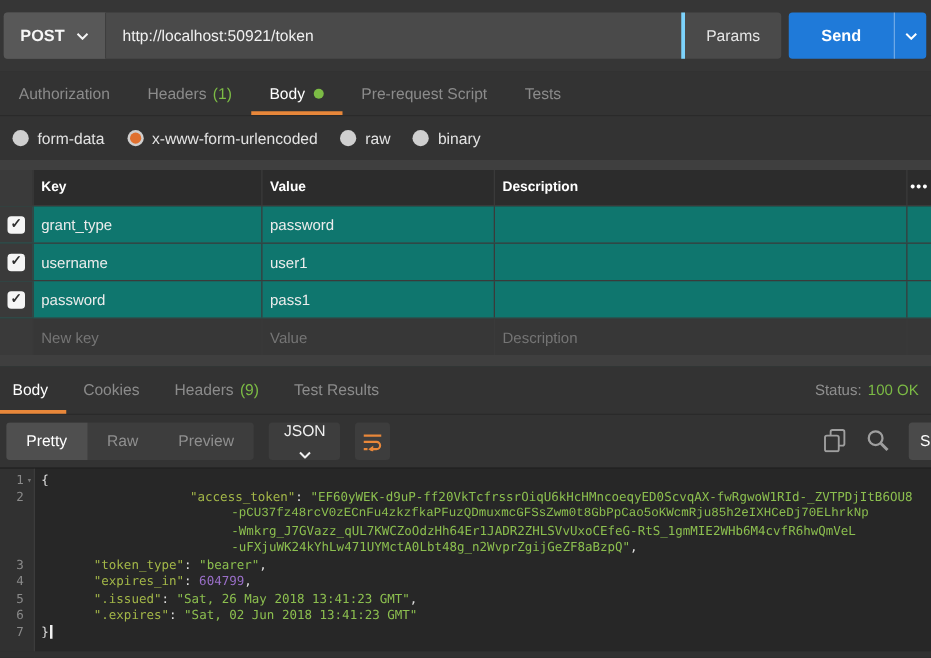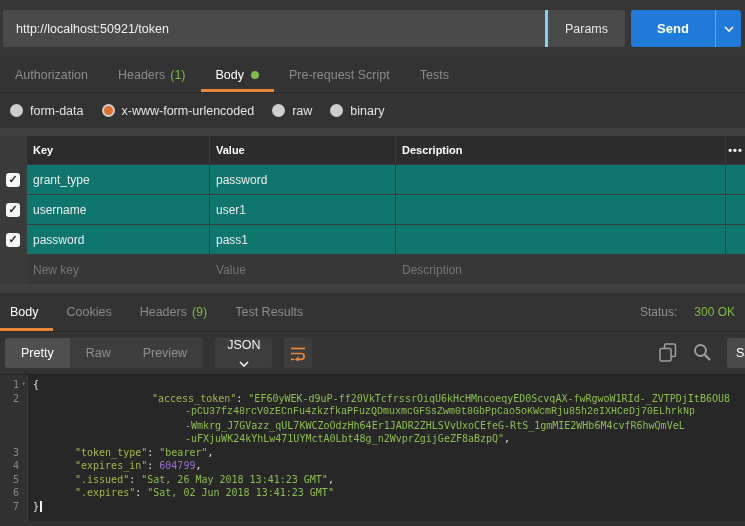--- a/index.html
+++ b/index.html
@@ -68,21 +68,21 @@
   .kv-cbcell { border-left:none; background:#3a3a3a; justify-content:center; padding-left:0; }
   .kv-head .kv-cell { font-size:11px; font-weight:bold; color:#ffffff; }
   .kv-more { justify-content:center; color:#8f8f8f; font-size:9px; letter-spacing:1px; padding-left:0; }
   .kv-placeholder { color:#757575; }
   .cb { width:14px; height:14px; background:#f5f5f5; border-radius:3px; display:flex; align-items:center; justify-content:center; color:#2d2d2d; font-size:11px; font-weight:bold; line-height:1; cursor:pointer; }
 
   
   .resp-header { height:39px; display:flex; align-items:stretch; background:#333333; border-bottom:1px solid #2a2a2a; }
   .resp-header .tab { padding:0 14px; }
   .resp-header .tab:first-child { padding:0 14px 0 10px; }
-  .status { margin-left:auto; display:flex; align-items:center; gap:17px; padding-right:10px; font-size:12px; }
+  .status { margin-left:auto; display:flex; align-items:center; gap:5px; padding-right:10px; font-size:12px; }
   .status .slabel { color:#8f8f8f; }
   .status .svalue { color:#7cbb45; }
 
   
   .resp-toolbar { height:42px; background:#333333; display:flex; align-items:center; position:relative; }
   .views { display:flex; margin-left:5px; background:#3d3d3d; border-radius:3px; overflow:hidden; height:30px; }
   .view { padding:0 16px; display:flex; align-items:center; font-size:12.5px; color:#8f8f8f; cursor:pointer; }
   .view.active { background:#4f4f4f; color:#ffffff; }
   .lang-dd { margin-left:12px; height:30px; background:#3d3d3d; border-radius:3px; display:flex; align-items:center; padding:0 12px; gap:9px; color:#f0f0f0; font-size:12.5px; cursor:pointer;flex-direction:column; }
   .wrap-btn { margin-left:12px; width:28px; height:30px; background:#3d3d3d; border-radius:3px; display:flex; align-items:center; justify-content:center; cursor:pointer; }
@@ -107,20 +107,26 @@
   .caret { display:inline-block; width:1.5px; height:11px; background:#f0f0f0; vertical-align:-2px; margin-left:1px; }
   .code::after { content:''; position:absolute; left:0; right:0; bottom:0; height:5px; background:#313131; }
 
   svg { display:block; }
 </style>
 </head>
 <body>
 
 <div class="topbar">
   <div class="urlbar">
+    <div class="method">
+      <span>POST</span>
+      <svg class="chev" viewBox="0 0 10 6">
+          <path d="M1 1 L5 5 L9 1" fill="none" stroke="#f5f5f5" stroke-width="1.6"></path>
+        </svg>
+    </div>
     <input class="url-input" value="http://localhost:50921/token" style="">
     <div class="params-btn">Params</div>
   </div>
   <div class="send-btn">
     <div class="send-main">Send</div>
     <div class="send-caret">
       <svg class="chev" viewBox="0 0 10 6">
           <path d="M1 1 L5 5 L9 1" fill="none" stroke="#ffffff" stroke-width="1.6"></path>
         </svg>
     </div>
@@ -223,21 +229,21 @@
     </div>
     <div class="tab">
       <span>Headers</span>
       <span class="count">(9)</span>
     </div>
     <div class="tab">
       <span>Test Results</span>
     </div>
     <div class="status">
     <span class="slabel">Status:</span>
-    <span class="svalue">300 OK</span>
+    <span class="svalue">100 OK</span>
   </div>
 </div>
 
 <div class="resp-toolbar">
   <div class="views" id="views">
       <div class="view active">Pretty</div>
       <div class="view">Raw</div>
       <div class="view">Preview</div>
     </div>
   <div class="lang-dd">

